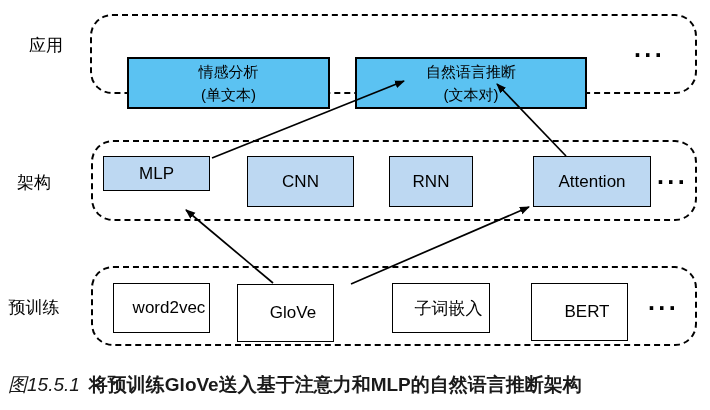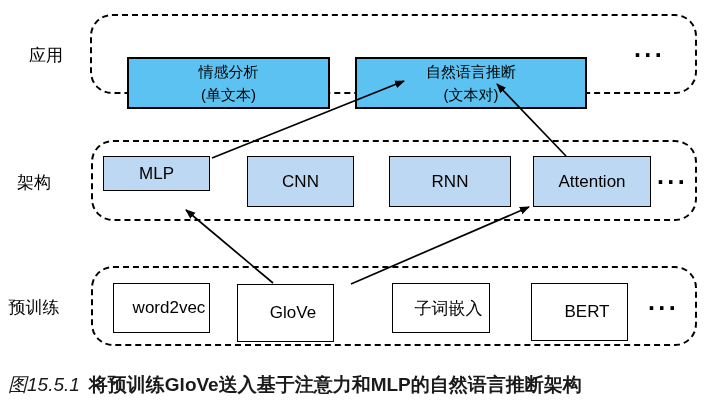--- a/index.html
+++ b/index.html
@@ -27,21 +27,21 @@
   
   .row-label {
     position: absolute;
     left: 0;
     width: 68px;
     text-align: center;
     font-size: 17px;
     line-height: 20px;
     color: #000;
   }
-  #label-applications  { top: 46px; padding-left: 24px; }
+  #label-applications  { top: 36px; padding-left: 24px; }
   #label-architectures { top: 173px; }
   #label-pretraining   { top: 298px; }
 
   
   .box {
     position: absolute;
     display: flex;
     flex-direction: column;
     align-items: center;
     justify-content: center;
@@ -63,21 +63,21 @@
   .box.pre {
     background: #ffffff;
     border: 1.5px solid #000;
     font-size: 17px;
     padding-left: 15px;
   }
   #box-sentiment { left: 127px; top: 29px;  width: 203px; height: 52px; }
   #box-nli       { left: 355px; top: 29px;  width: 232px; height: 52px; }
   #box-mlp       { left: 103px; top: 156px; width: 107px; height: 35px; }
   #box-cnn       { left: 247px; top: 156px; width: 107px; height: 51px; }
-  #box-rnn       { left: 389px; top: 156px; width: 122px; height: 51px; }
+  #box-rnn       { left: 389px; top: 156px; width: 84px; height: 51px; }
   #box-attention { left: 533px; top: 156px; width: 118px; height: 51px; }
   #box-word2vec  { left: 113px; top: 283px; width: 97px;  height: 50px; }
   #box-glove     { left: 237px; top: 284px; width: 97px;  height: 58px; }
   #box-subword   { left: 392px; top: 283px; width: 98px;  height: 50px; text-align: right; }
   #box-bert      { left: 531px; top: 283px; width: 97px;  height: 58px; }
 
   
   .dots {
     position: absolute;
     font-size: 25px;

